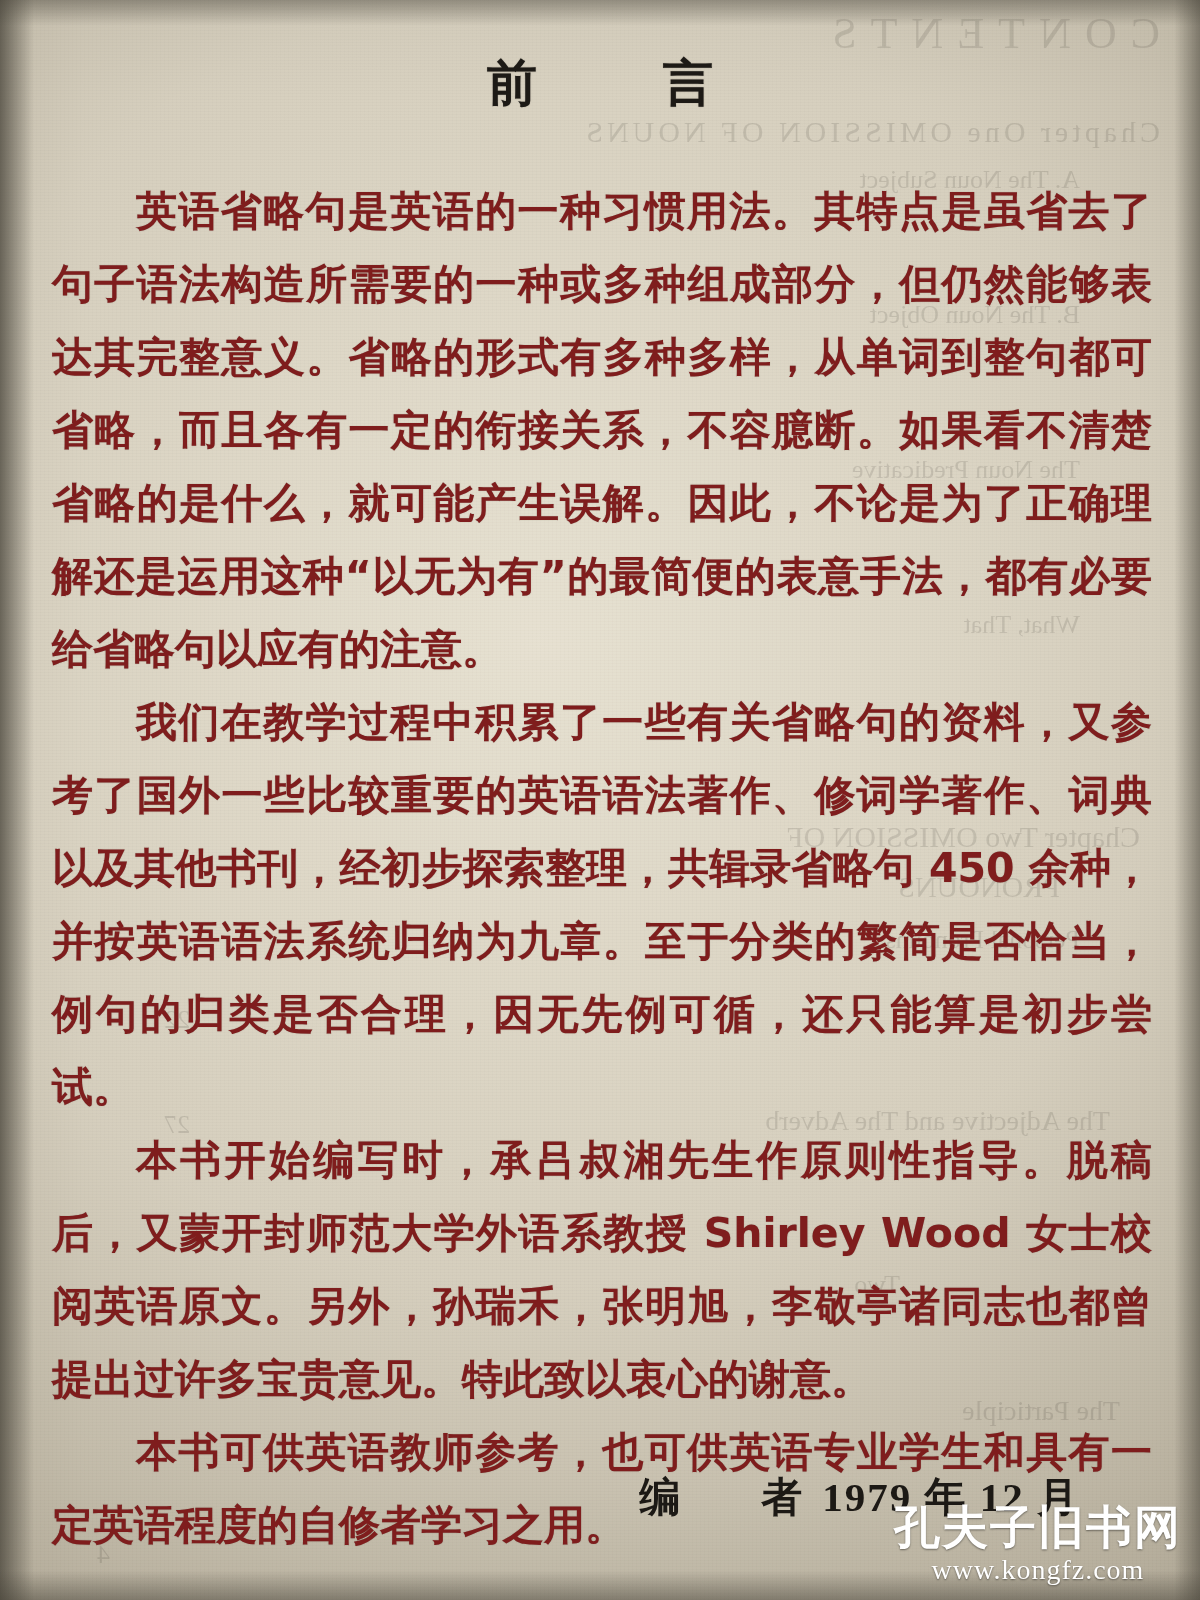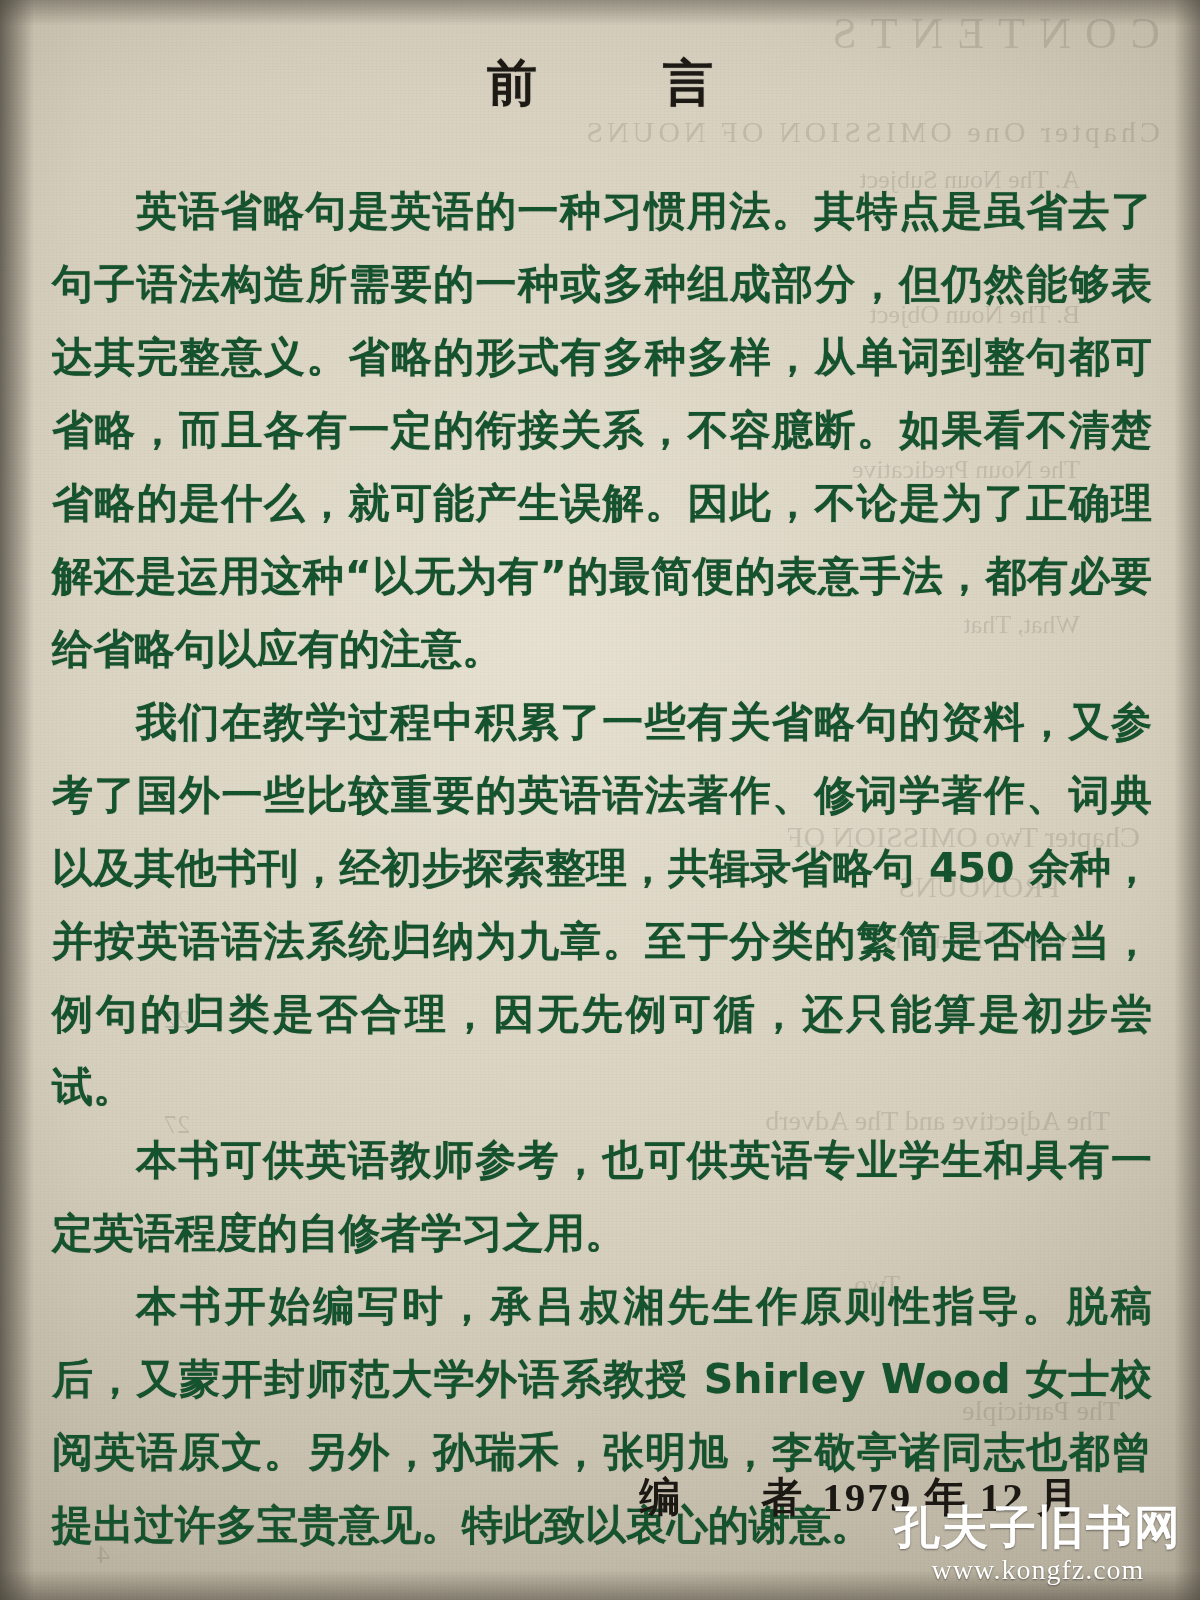--- a/index.html
+++ b/index.html
@@ -65,21 +65,21 @@
     letter-spacing: 38px;
     text-indent: 38px;
     color: #1d1a16;
     text-shadow: 0 0 1px rgba(40,36,30,0.5);
   }
   .body-text {
     position: absolute;
     top: 175px;
     left: 52px;
     width: 1100px;
-    color: #14532d;
+    color: #7f1d1d;
     font-family: "DejaVu Sans", sans-serif;
     font-weight: 700;
     font-size: 41px;
     line-height: 73px;
     text-align: justify;
     text-justify: inter-character;
     letter-spacing: 0px;
     text-shadow: 0 0 1px rgba(35,31,26,0.35);
   }
   .body-text p {
@@ -177,22 +177,22 @@
 
   <div id="grain"></div>
 
   <div id="content">
 
     <div class="title">前　言</div>
 
     <div class="body-text">
       <p>英语省略句是英语的一种习惯用法。其特点是虽省去了句子语法构造所需要的一种或多种组成部分，但仍然能够表达其完整意义。省略的形式有多种多样，从单词到整句都可省略，而且各有一定的衔接关系，不容臆断。如果看不清楚省略的是什么，就可能产生误解。因此，不论是为了正确理解还是运用这种“以无为有”的最简便的表意手法，都有必要给省略句以应有的注意。</p>
       <p>我们在教学过程中积累了一些有关省略句的资料，又参考了国外一些比较重要的英语语法著作、修词学著作、词典以及其他书刊，经初步探索整理，共辑录省略句 450 余种，并按英语语法系统归纳为九章。至于分类的繁简是否恰当，例句的归类是否合理，因无先例可循，还只能算是初步尝试。</p>
+      <p>本书开始编写时，承吕叔湘先生作原则性指导。脱稿后，又蒙开封师范大学外语系教授 Shirley Wood 女士校阅英语原文。另外，孙瑞禾，张明旭，李敬亭诸同志也都曾提出过许多宝贵意见。特此致以衷心的谢意。</p>
       <p>本书可供英语教师参考，也可供英语专业学生和具有一定英语程度的自修者学习之用。</p>
-      <p>本书开始编写时，承吕叔湘先生作原则性指导。脱稿后，又蒙开封师范大学外语系教授 Shirley Wood 女士校阅英语原文。另外，孙瑞禾，张明旭，李敬亭诸同志也都曾提出过许多宝贵意见。特此致以衷心的谢意。</p>
     </div>
 
     <div class="sig">
       <span class="spaced">编　者</span><span>1979 年 12 月</span>
     </div>
 
   </div>
 
   <div class="edge-left"></div>
   <div class="edge-right"></div>

